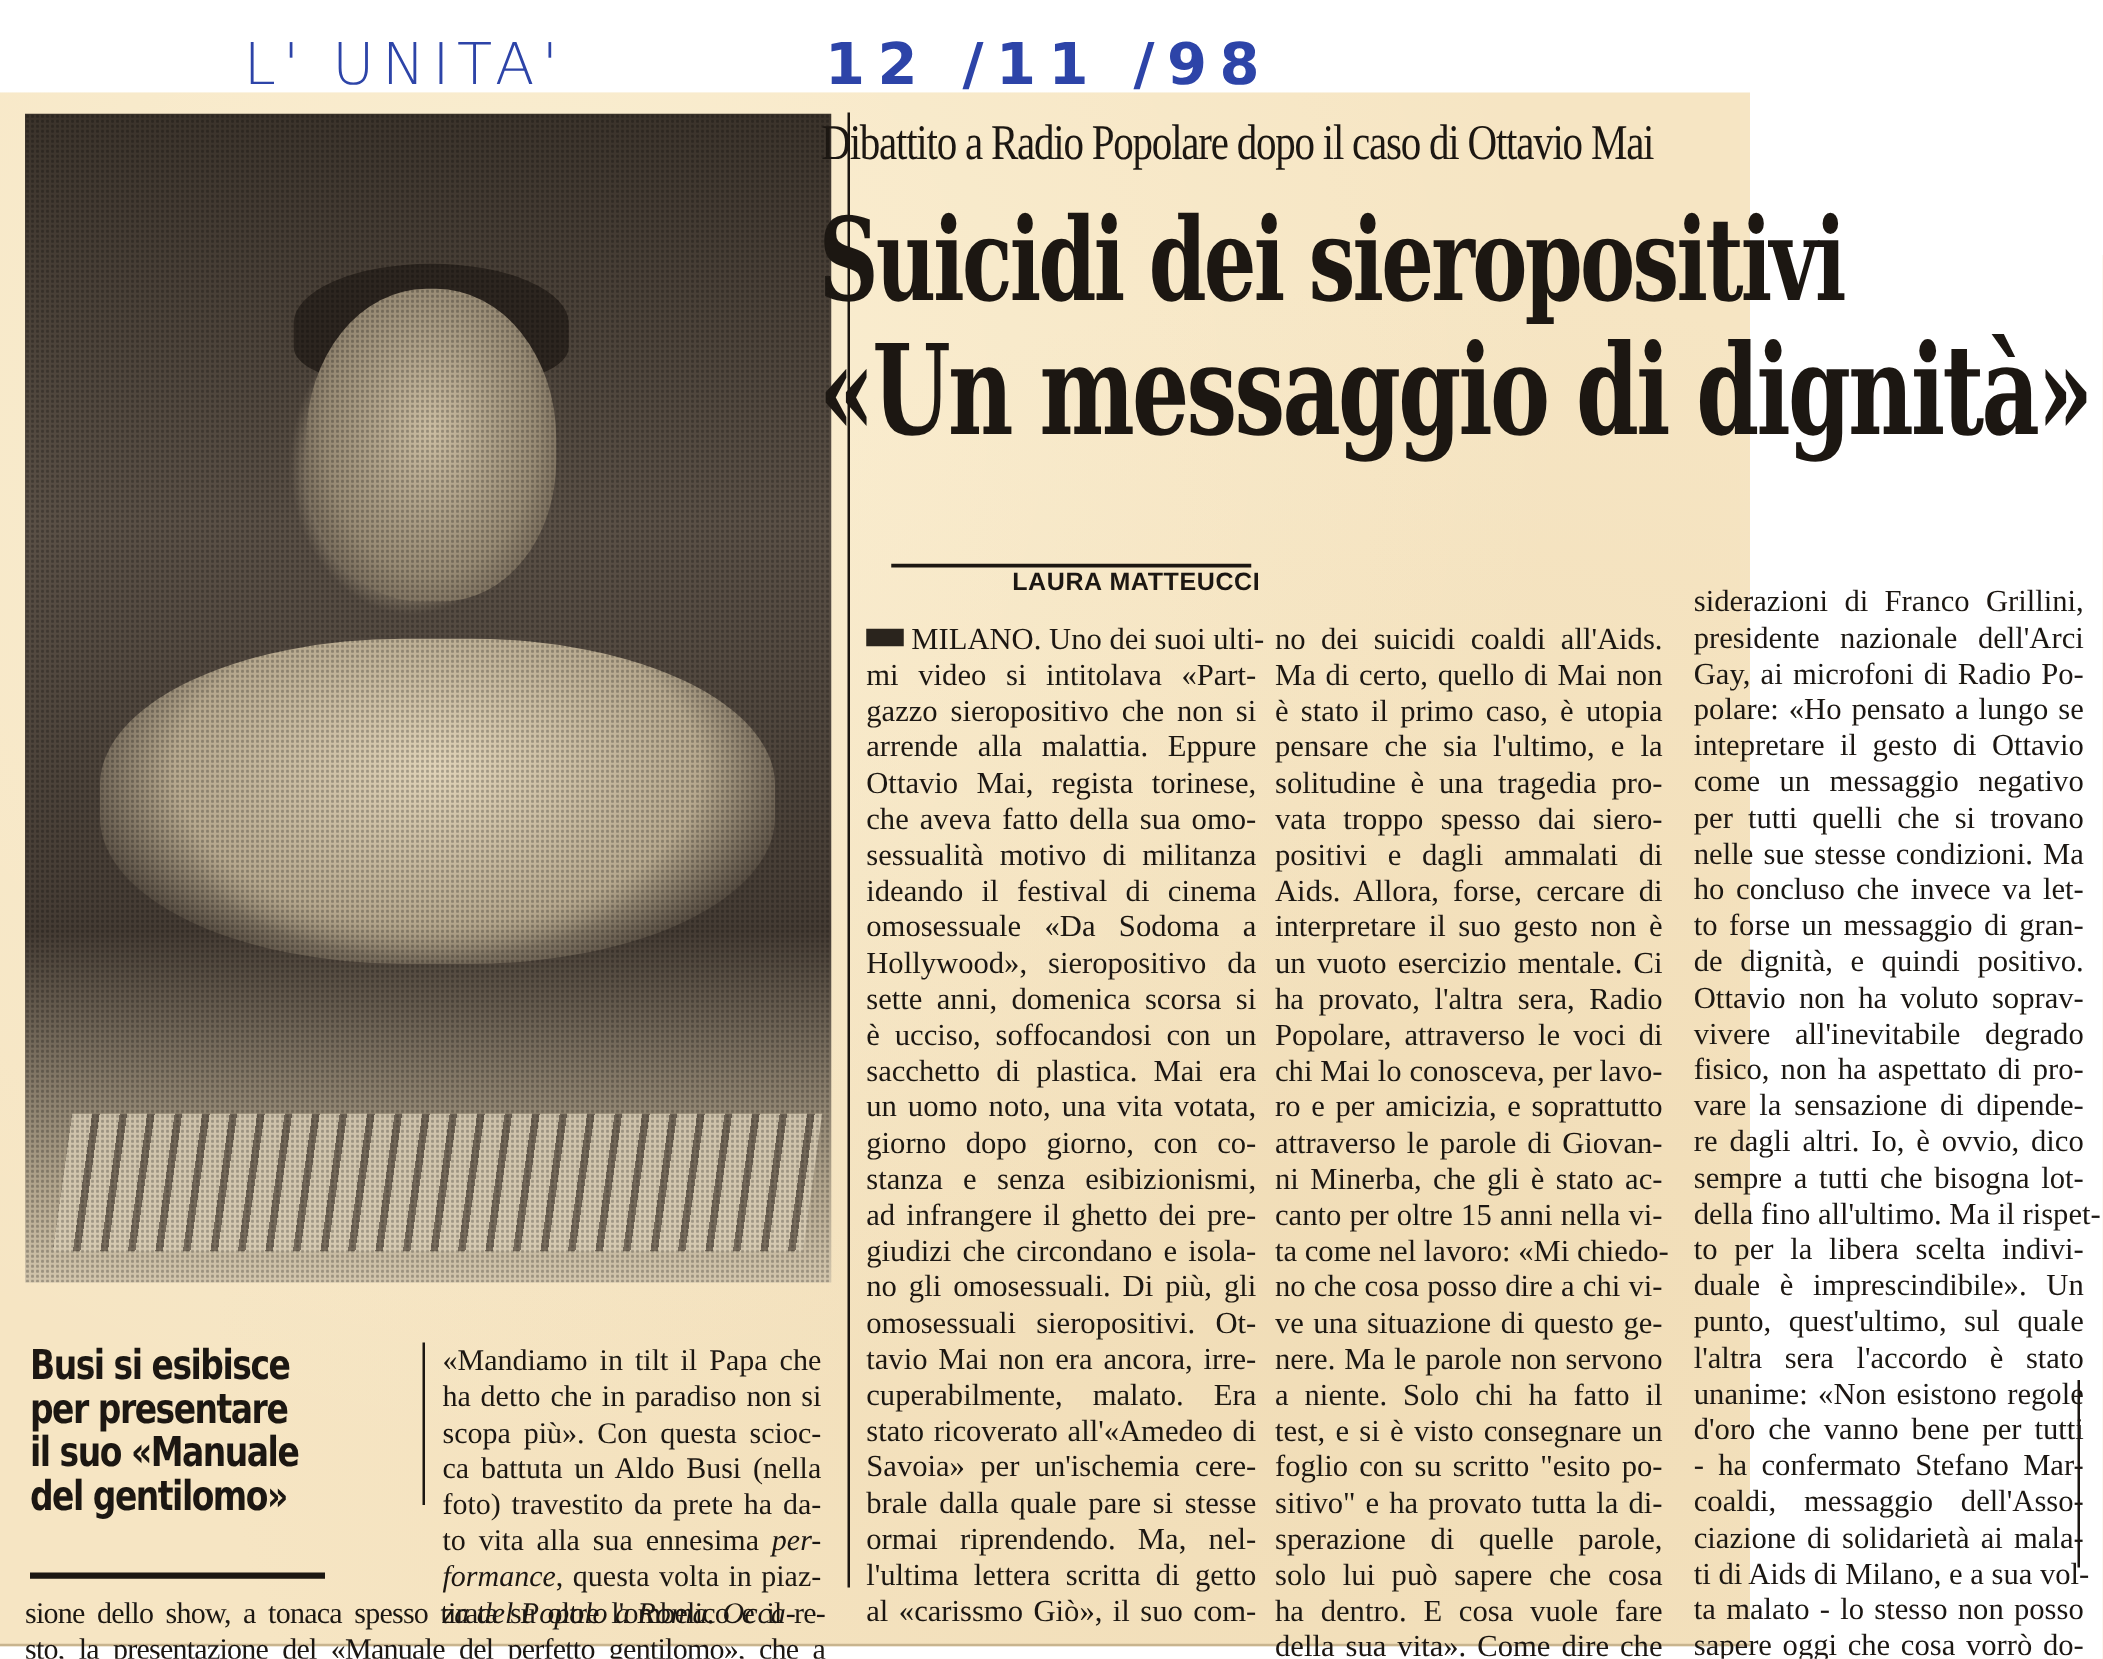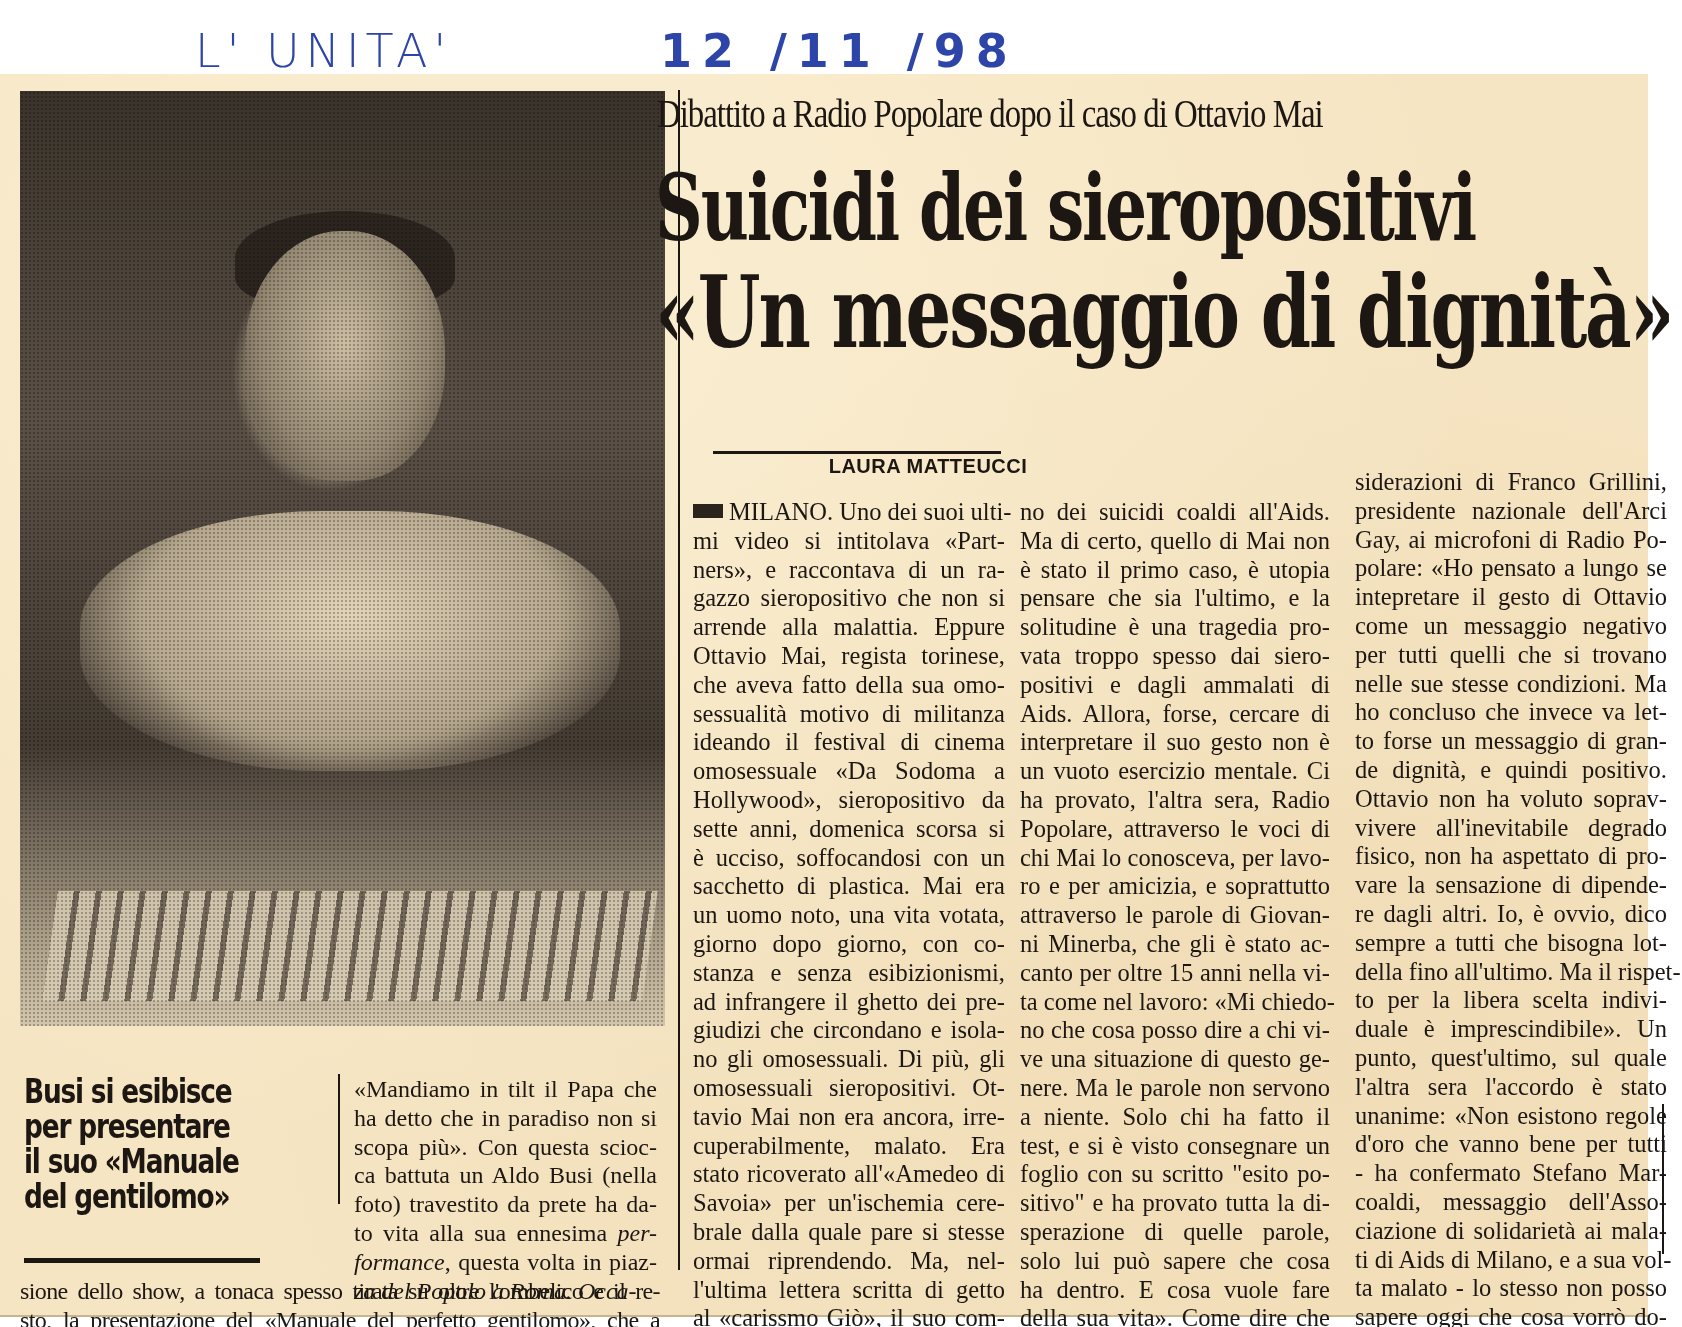--- a/index.html
+++ b/index.html
@@ -7,21 +7,21 @@
     body { position: relative; font-family: "Liberation Serif", serif; color: #1c1712; }
 
     .handwritten {
       position: absolute; color: #2d44a8; font-family: "DejaVu Sans", sans-serif;
       font-weight: 300; font-size: 46px; letter-spacing: 6px; line-height: 1;
     }
     #hw-paper { left: 195px; top: 28px; text-align: right; }
     #hw-date { left: 660px; top: 28px; letter-spacing: 10px; font-weight: bold; }
 
     .clipping {
-      position: absolute; left: 0; top: 74px; width: 1648px; height: 1243px;
+      position: absolute; left: 0; top: 74px; width: 1400px; height: 1243px;
       background: #f6e5c3;
       background-image: radial-gradient(ellipse at 30% 20%, rgba(255,248,225,0.5), rgba(0,0,0,0) 60%),
                         radial-gradient(ellipse at 80% 80%, rgba(230,205,160,0.35), rgba(0,0,0,0) 60%);
       border-bottom: 2px solid #c8b48e;
     }
 
     
     .photo {
       position: absolute; left: 20px; top: 17px; width: 645px; height: 935px;
       background:
@@ -66,21 +66,21 @@
     .title {
       position: absolute; left: 655px; white-space: nowrap;
       font-family: "DejaVu Serif", serif; font-weight: bold; letter-spacing: -3px;
       transform-origin: left top; line-height: 1;
     }
     .title.l1 { top: 88px; font-size: 92px; transform: scaleX(0.72); }
     .title.l2 { top: 188px; font-size: 100px; transform: scaleX(0.72); }
 
     .byline-rule { position: absolute; left: 713px; top: 377px; width: 288px; height: 3px; background: #1c1712; }
     .byline {
-      position: absolute; left: 713px; top: 381px; width: 430px; text-align: center;
+      position: absolute; left: 694px; top: 381px; width: 430px; text-align: center;
       font-family: "Liberation Sans", sans-serif; font-weight: bold; font-size: 20px; letter-spacing: 0.5px;
     }
 
     .body-col {
       position: absolute; font-family: "Liberation Serif", serif; font-size: 24.5px; line-height: 28.8px;
       text-align: justify; hyphens: manual;
     }
     .body-col .ln { display: block; white-space: nowrap; text-align-last: justify; }
     .body-col .ln.last { text-align-last: left; font-style: italic; }
     .body-col em { font-style: italic; }
@@ -123,21 +123,20 @@
   <div class="kicker">Dibattito a Radio Popolare dopo il caso di Ottavio Mai</div>
   <div class="title l1">Suicidi dei sieropositivi</div>
   <div class="title l2">«Un messaggio di dignità»</div>
 
   <div class="byline-rule"></div>
   <div class="byline">LAURA MATTEUCCI</div>
 
   <div class="body-col" id="col1">
       <span class="ln"><span class="marker"></span>MILANO. Uno dei suoi ulti-</span>
       <span class="ln">mi video si intitolava «Part-</span>
-      <span class="ln">ners», e raccontava di un ra-</span>
       <span class="ln">gazzo sieropositivo che non si</span>
       <span class="ln">arrende alla malattia. Eppure</span>
       <span class="ln">Ottavio Mai, regista torinese,</span>
       <span class="ln">che aveva fatto della sua omo-</span>
       <span class="ln">sessualità motivo di militanza</span>
       <span class="ln">ideando il festival di cinema</span>
       <span class="ln">omosessuale «Da Sodoma a</span>
       <span class="ln">Hollywood», sieropositivo da</span>
       <span class="ln">sette anni, domenica scorsa si</span>
       <span class="ln">è ucciso, soffocandosi con un</span>

